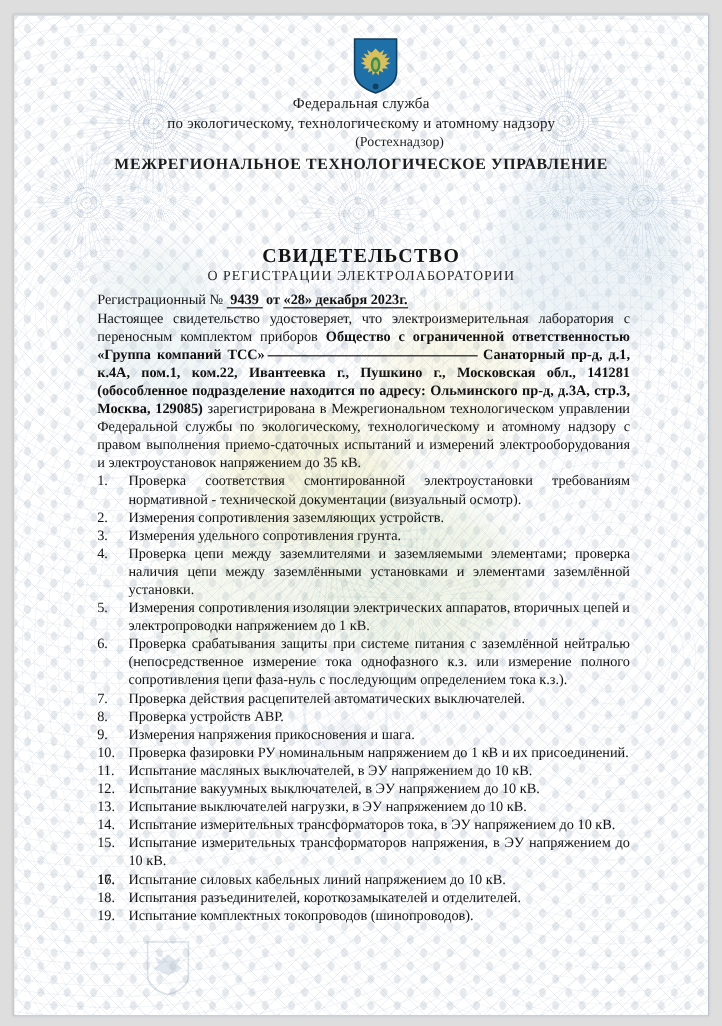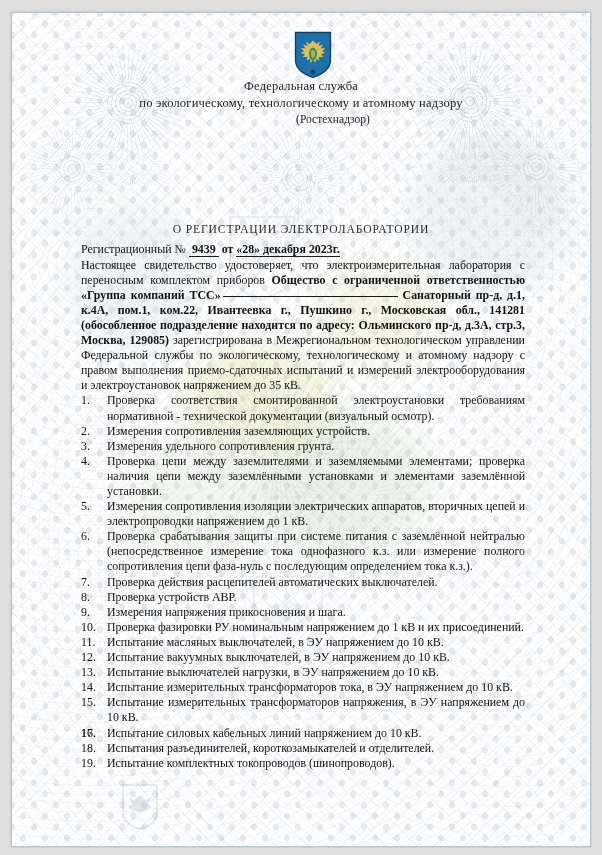--- a/index.html
+++ b/index.html
@@ -304,21 +304,23 @@
         <ellipse cx="20" cy="23" rx="2" ry="4" fill="#e3c45c" opacity="0.7"></ellipse>
         <circle cx="20" cy="41" r="2.4" fill="#11405f"></circle>
       </svg>
     </div>
 
     <div class="content">
 
       <div class="hdr hdr-line1">Федеральная служба</div>
       <div class="hdr hdr-line2">по экологическому, технологическому и атомному надзору</div>
       <div class="hdr hdr-line3">(Ростехнадзор)</div>
-
+      <div class="hdr hdr-line4">МЕЖРЕГИОНАЛЬНОЕ ТЕХНОЛОГИЧЕСКОЕ УПРАВЛЕНИЕ</div>
+
+      <div class="title-main">СВИДЕТЕЛЬСТВО</div>
       <div class="title-sub">О РЕГИСТРАЦИИ ЭЛЕКТРОЛАБОРАТОРИИ</div>
 
       <div class="body">
 
         <div class="reg-line">
           <span class="reg-label">Регистрационный №</span>
           <span class="reg-num">9439</span>
           <span>от</span>
           <span class="reg-date">«28» декабря 2023г.</span>
         </div>

